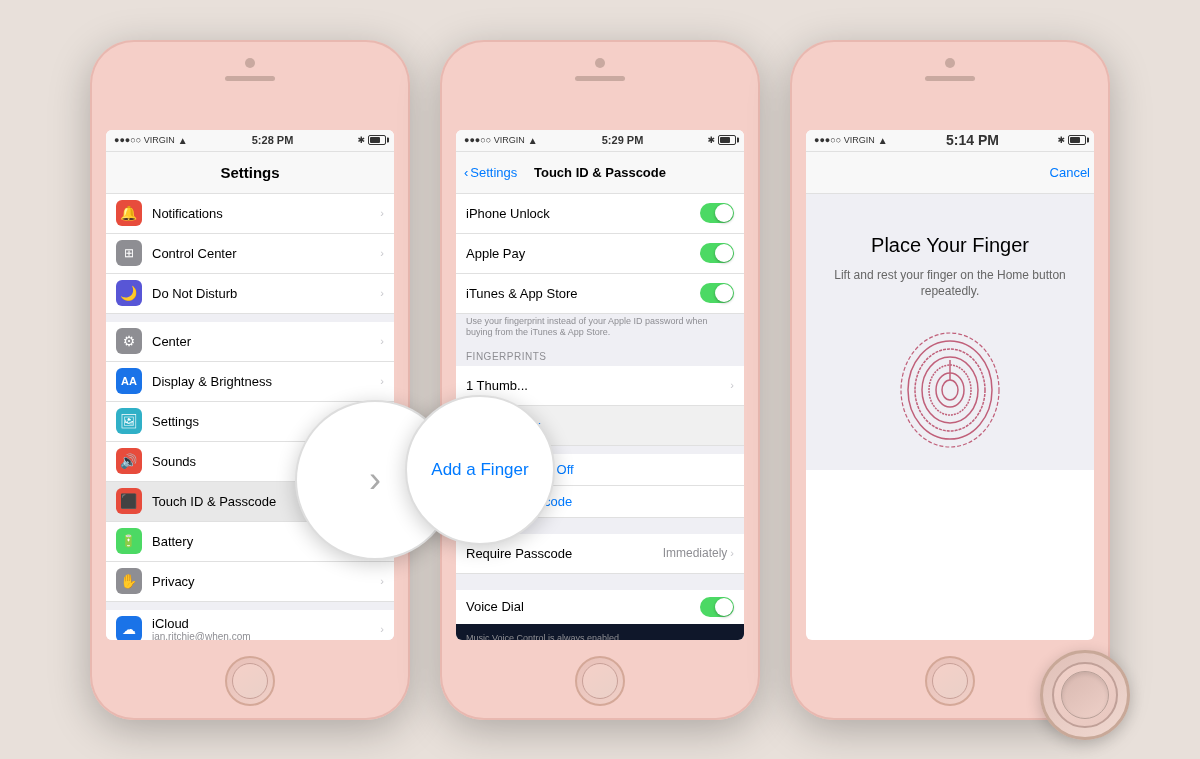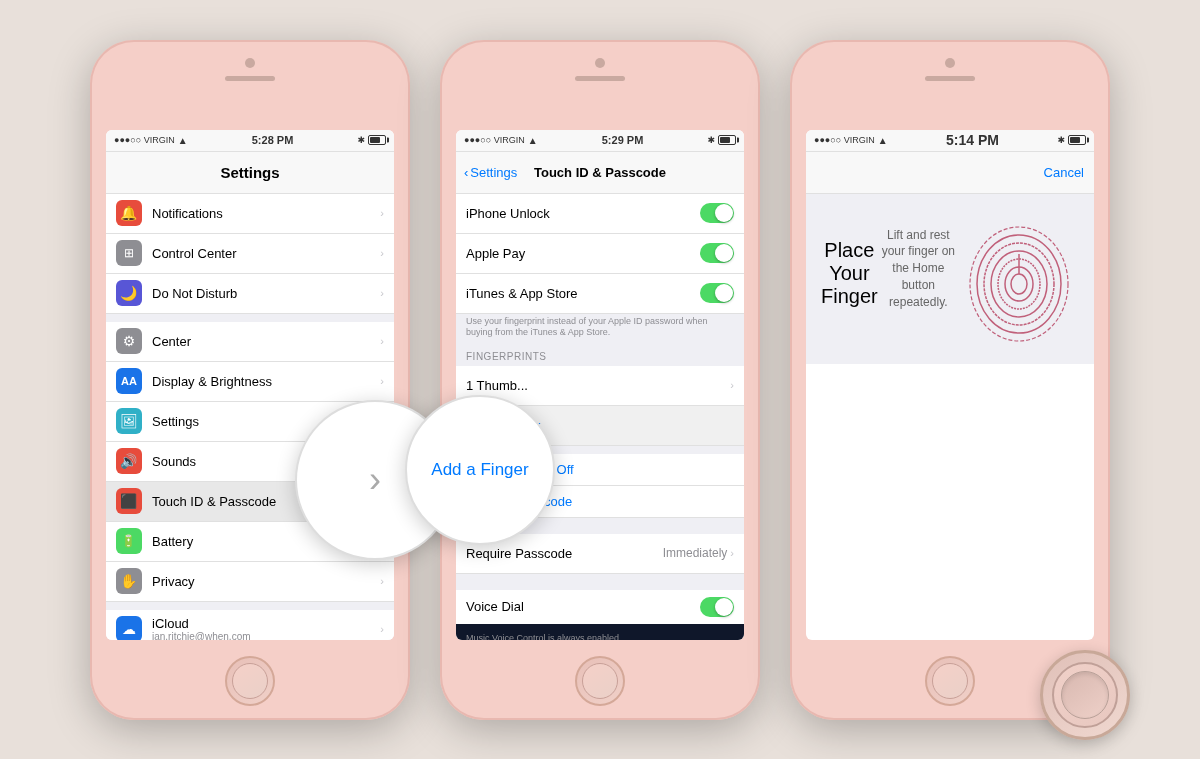--- a/index.html
+++ b/index.html
@@ -134,21 +134,21 @@
       position: absolute;
       left: 8px;
       font-size: 13px;
       color: #007aff;
       display: flex;
       align-items: center;
       gap: 2px;
     }
     .nav-action {
       position: absolute;
-      right: 10px;
+      right: 4px;
       font-size: 13px;
       color: #007aff;
     }
 
     
     .settings-list {
       flex: 1;
       overflow: hidden;
       background: #efeff4;
     }
@@ -237,21 +237,21 @@
     .phone2 .zoom-circle {
       bottom: 185px;
       left: -30px;
     }
 
     
     .place-finger-screen {
       flex: 1;
       background: #efeff4;
       display: flex;
-      flex-direction: row;
+      flex-direction: column;
       align-items: center;
       padding: 20px 15px;
     }
     .place-finger-title {
       font-size: 20px;
       font-weight: 300;
       color: #000;
       margin-bottom: 10px;
       text-align: center;
     }

